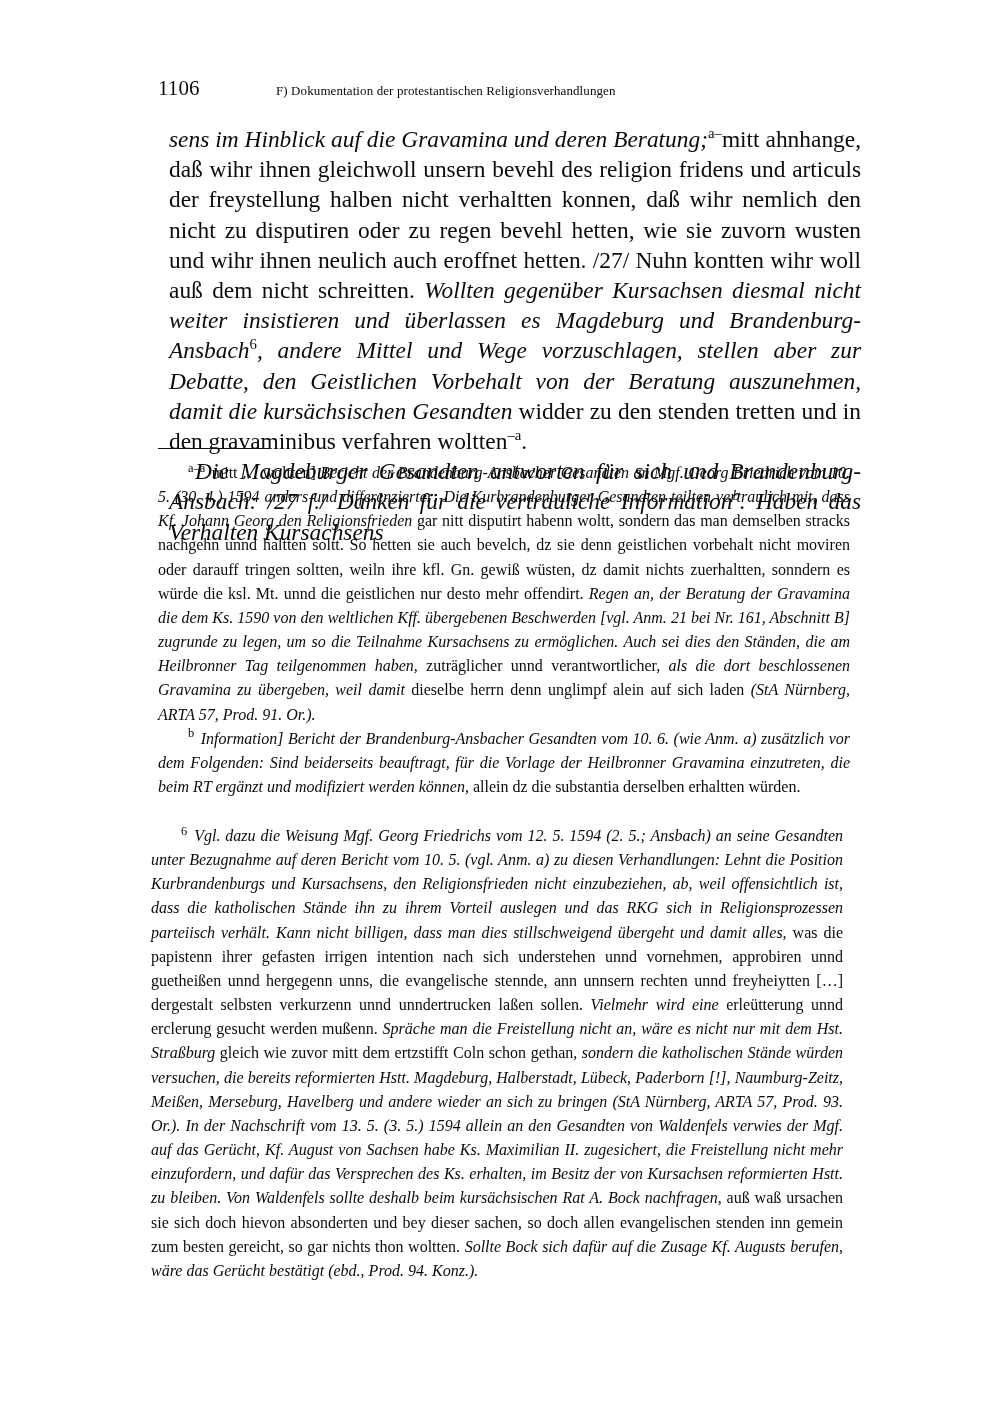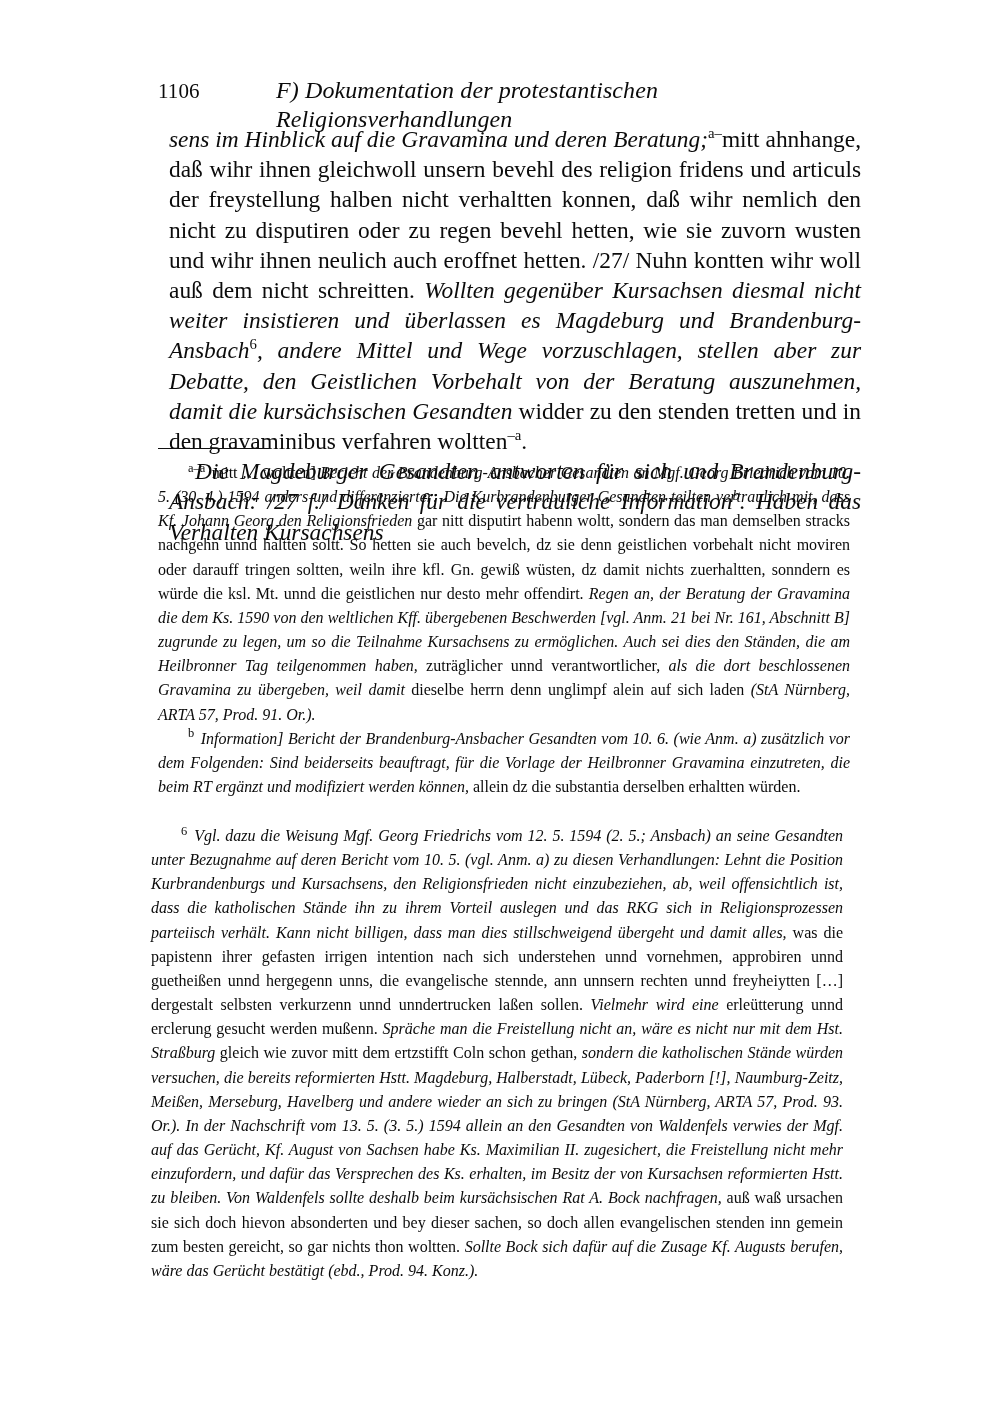--- a/index.html
+++ b/index.html
@@ -34,22 +34,21 @@
     font-size: 20.5px;
     line-height: 1.2;
     letter-spacing: 0.1px;
   }
   .runhead .folio {
     width: 118px;
     flex: 0 0 118px;
     font-size: 21px;
   }
   .runhead .rh-title {
-    font-size: 24px;
-    font-style: italic;
+    font-size: 13px;
   }
 
   
   .body-area {
     position: absolute;
     left: 169px;
     top: 124px;
     width: 692px;
   }
   .btext {

